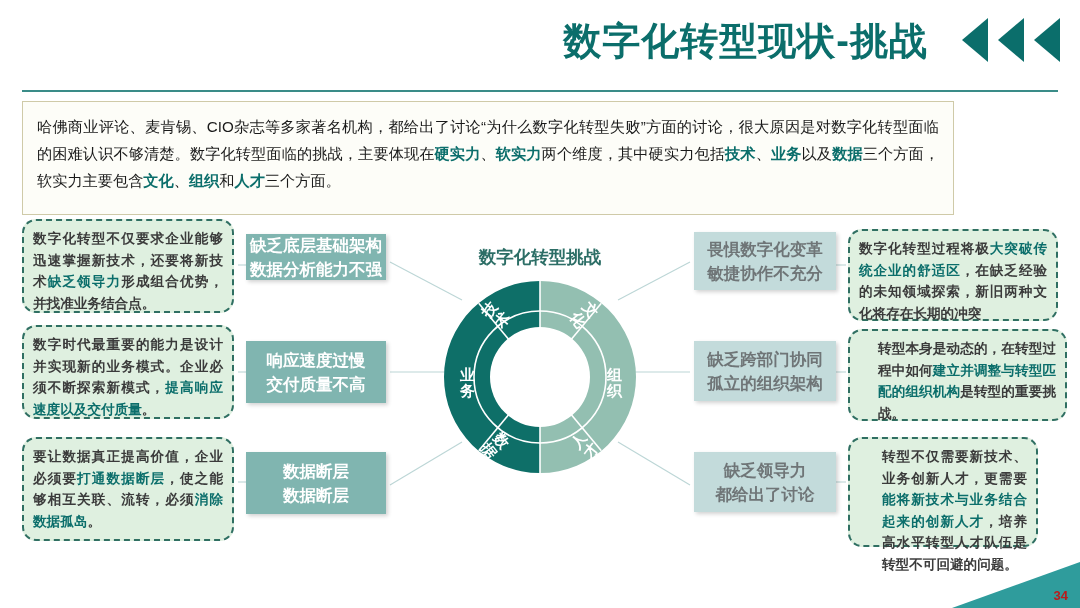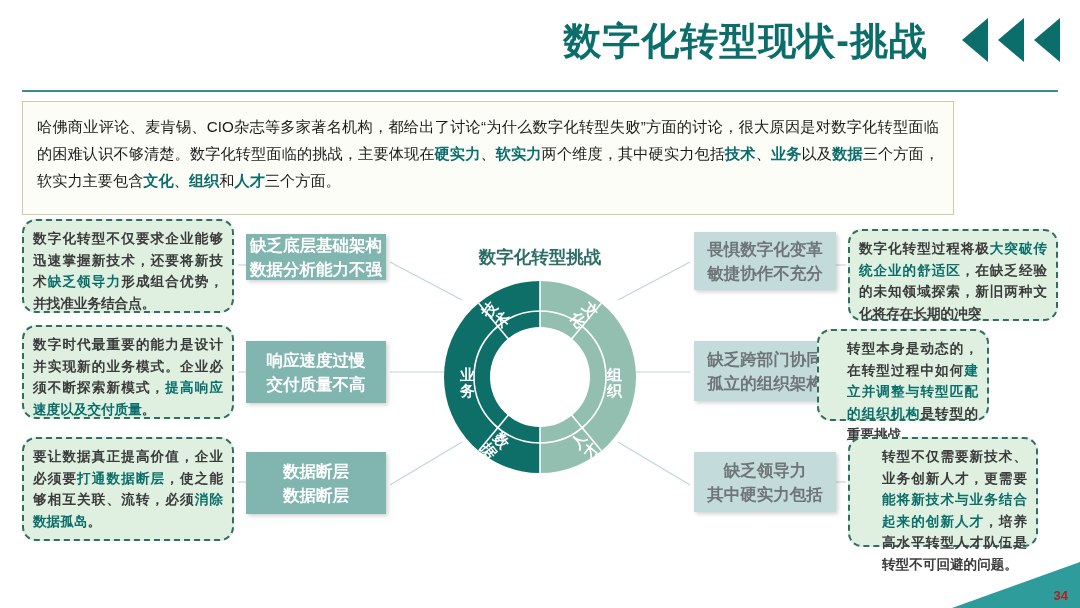--- a/index.html
+++ b/index.html
@@ -275,28 +275,28 @@
 </div>
 <div class="solid-box soft" style="left:694px; top:341px; width:142px; height:60px;">
   <div>
     <div>缺乏跨部门协同</div>
     <div>孤立的组织架构</div>
   </div>
 </div>
 <div class="solid-box soft" style="left:694px; top:452px; width:142px; height:60px;">
   <div>
     <div>缺乏领导力</div>
-    <div>其中硬实力包括</div>
+    <div>都给出了讨论</div>
   </div>
 </div>
 
 <div class="dash-box" style="left:848px; top:219px; width:210px; height:92px;margin-top:10px;">
   <span><span>数字化转型过程将极</span><span class="hl">大突破传统企业的舒适区</span><span>，在缺乏经验的未知领域探索，新旧两种文化将存在长期的冲突</span></span>
 </div>
-<div class="dash-box" style="left:817px; top:329px; width:172px; height:92px;padding-left:28px;">
+<div class="dash-box" style="left:848px; top:329px; width:219px; height:92px;padding-left:28px;">
   <span><span>转型本身是动态的，在转型过程中如何</span><span class="hl">建立并调整与转型匹配的组织机构</span><span>是转型的重要挑战。</span></span>
 </div>
 <div class="dash-box" style="left:848px; top:437px; width:190px; height:110px;padding-left:32px;">
   <span><span>转型不仅需要新技术、业务创新人才，更需要</span><span class="hl">能将新技术与业务结合起来的创新人才</span><span>，培养高水平转型人才队伍是转型不可回避的问题。</span></span>
 </div>
 
 <div id="footer-tri"></div>
 <div id="page-num">34</div>
 
 </body></html>

